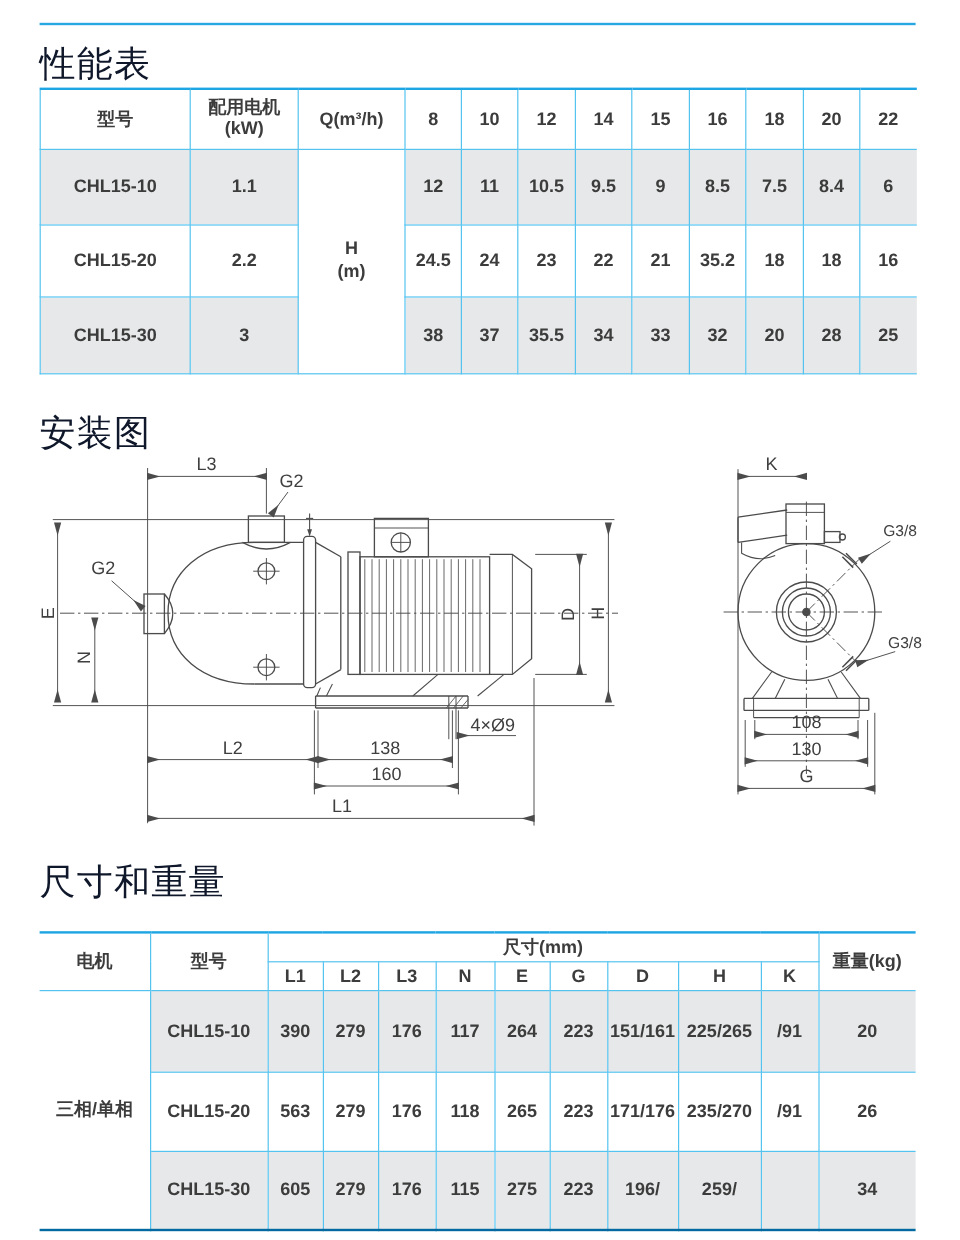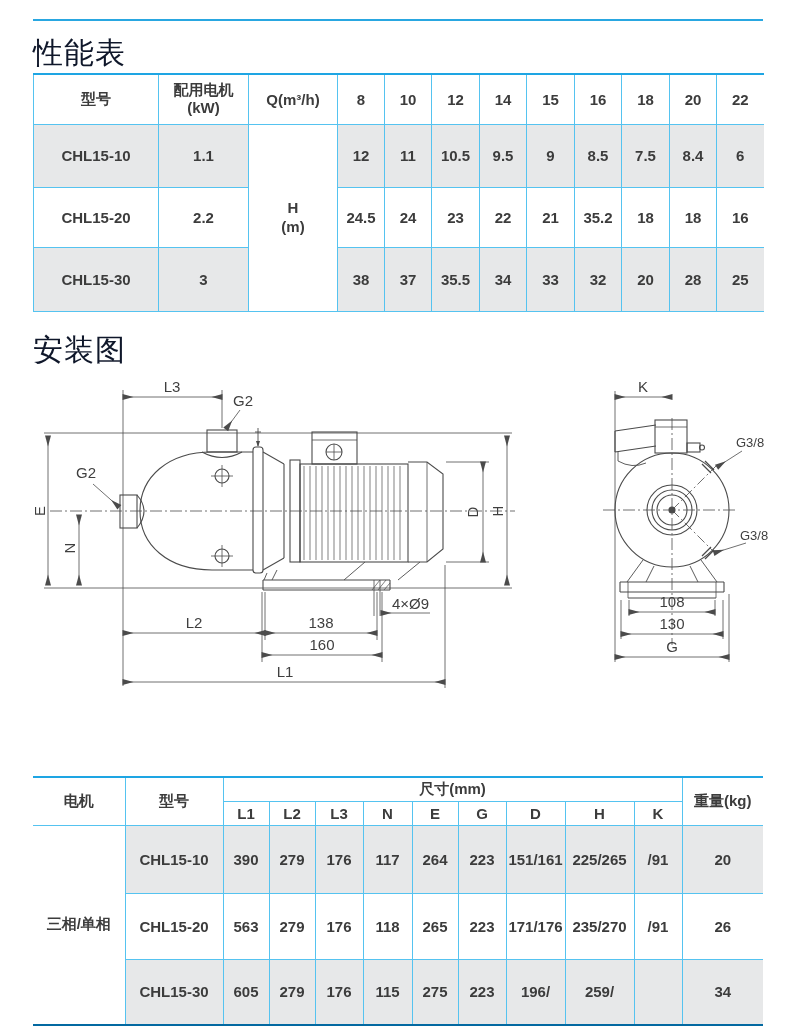--- a/index.html
+++ b/index.html
@@ -1,21 +1,21 @@
 <!DOCTYPE html>
 <html><head>
 <meta charset="utf-8">
 <style>
   html,body{margin:0;padding:0;background:#fff;}
   .page{position:relative;width:800px;height:1033px;background:#ffffff;
         font-family:"Liberation Sans",sans-serif;overflow:hidden;}
   .top-rule{position:absolute;left:33px;top:19px;width:730px;height:2px;background:#29a7e1;}
   .sec-title{position:absolute;left:33px;color:#0f172a;font-size:30px;font-weight:500;letter-spacing:1px;}
   #title-perf{top:33px;}
-  #title-install{top:330px;}
+  #title-install{top:341px;}
   #title-dims{top:715px;}
 
   table.tbl{position:absolute;left:33px;border-collapse:collapse;table-layout:fixed;font-weight:bold;}
   table.tbl td{border:1px solid #55c3f0;text-align:center;vertical-align:middle;
                font-size:15px;color:#3c3c3c;padding:0;overflow:hidden;}
   table.tbl td:last-child{border-right:none;}
   table.tbl tr:first-child td{border-top:2px solid #1ea5e3;}
   .blue{color:#29a7e1;}
   .alt{background:#e7e8e9;}
   .white-cell{background:#ffffff;}
@@ -296,20 +296,21 @@
     <g font-size="15">
       <text x="643" y="392" text-anchor="middle">K</text>
       <text x="736" y="447" font-size="13">G3/8</text>
       <text x="740" y="540" font-size="13">G3/8</text>
       <text x="672" y="607" text-anchor="middle">108</text>
       <text x="672" y="629" text-anchor="middle">130</text>
       <text x="672" y="652" text-anchor="middle">G</text>
     </g>
   </svg>
 
+  <div class="sec-title" id="title-dims">尺寸和重量</div>
 
   <table class="tbl dims">
     <colgroup>
       <col style="width:92px">
         <col style="width:98px">
         <col style="width:46px">
         <col style="width:46px">
       <col style="width:48px">
         <col style="width:49px">
         <col style="width:46px">

